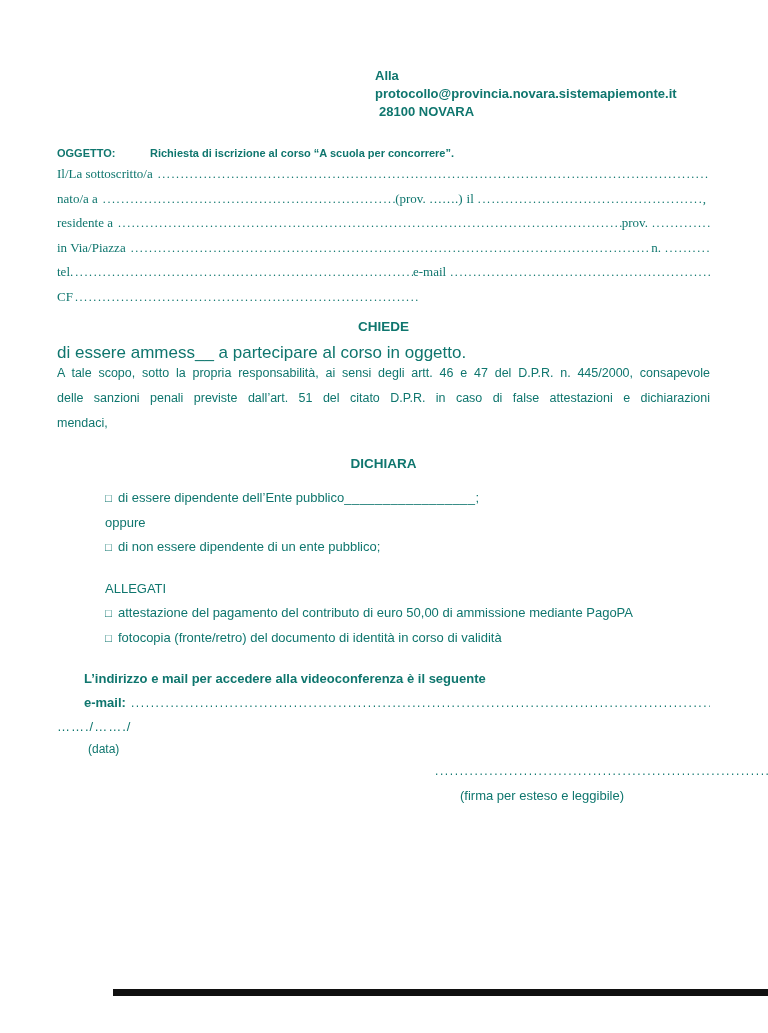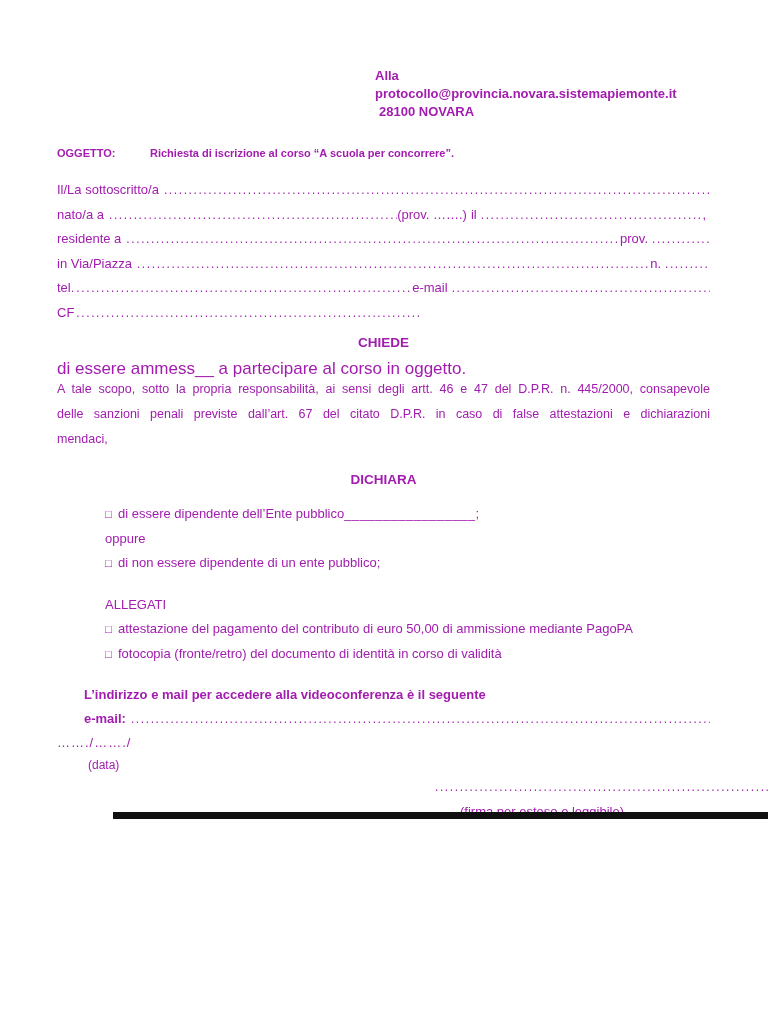--- a/index.html
+++ b/index.html
@@ -1,35 +1,35 @@
 <!DOCTYPE html>
 <html><head>
 <meta charset="utf-8">
 <style>
   html,body{margin:0;padding:0;background:#ffffff;}
   .page{
     position:relative;
-    width:768px;height:819px;
+    width:768px;height:996px;
     background:#ffffff;
     font-family:"Liberation Sans",sans-serif;
-    color:#a21caf;
+    color:#0f766e;
     overflow:hidden;
   }
   .content{padding:0 58px 0 57px;}
 
   
   .recipient{margin:67px 0 0 318px;font-size:13px;line-height:18px;font-weight:bold;}
   .recipient .r4{padding-left:4px;}
 
   
   .subject{display:flex;margin-top:24px;font-size:11px;font-weight:bold;line-height:17px;}
   .subject .lbl{width:93px;flex:none;}
 
   
-  .form{margin-top:16px;font-size:13px;}
+  .form{font-size:13px;font-family:Liberation Serif, serif;}
   .formline{display:flex;align-items:baseline;line-height:24.5px;white-space:nowrap;}
   .formline .lab{flex:none;margin-right:5px;}
   .formline .lab.tight{margin-right:2px;}
   .lead{
     overflow:hidden;white-space:nowrap;min-width:0;
     letter-spacing:1.6px;font-size:12px;
     flex:1 1 0;
   }
   .lead.f13{flex:1.3 1 0;}
   .lead.fix{flex:none;}
@@ -120,21 +120,21 @@
         <span class="lab tight">CF</span>
         <span class="lead fix w345">....................................................................................................................................................................................................................................................................................................</span>
       </div>
     </div>
 
     <div class="center-title chiede">CHIEDE</div>
     <div class="request-line">di essere ammess__ a partecipare al corso in oggetto.</div>
 
     <div class="premise">
       <div class="jline">A tale scopo, sotto la propria responsabilità, ai sensi degli artt. 46 e 47 del D.P.R. n. 445/2000, consapevole</div>
-      <div class="jline">delle sanzioni penali previste dall’art. 67 del citato D.P.R. in caso di false attestazioni e dichiarazioni</div>
+      <div class="jline">delle sanzioni penali previste dall’art. 51 del citato D.P.R. in caso di false attestazioni e dichiarazioni</div>
       <div class="jline last">mendaci,</div>
     </div>
 
     <div class="center-title dichiara">DICHIARA</div>
 
     <div class="decl">
       <div>
         <span class="cb">□</span><span>di essere dipendente dell’Ente pubblico</span><span class="blankline">_________________</span><span>;</span>
       </div>
       <div>oppure</div>

